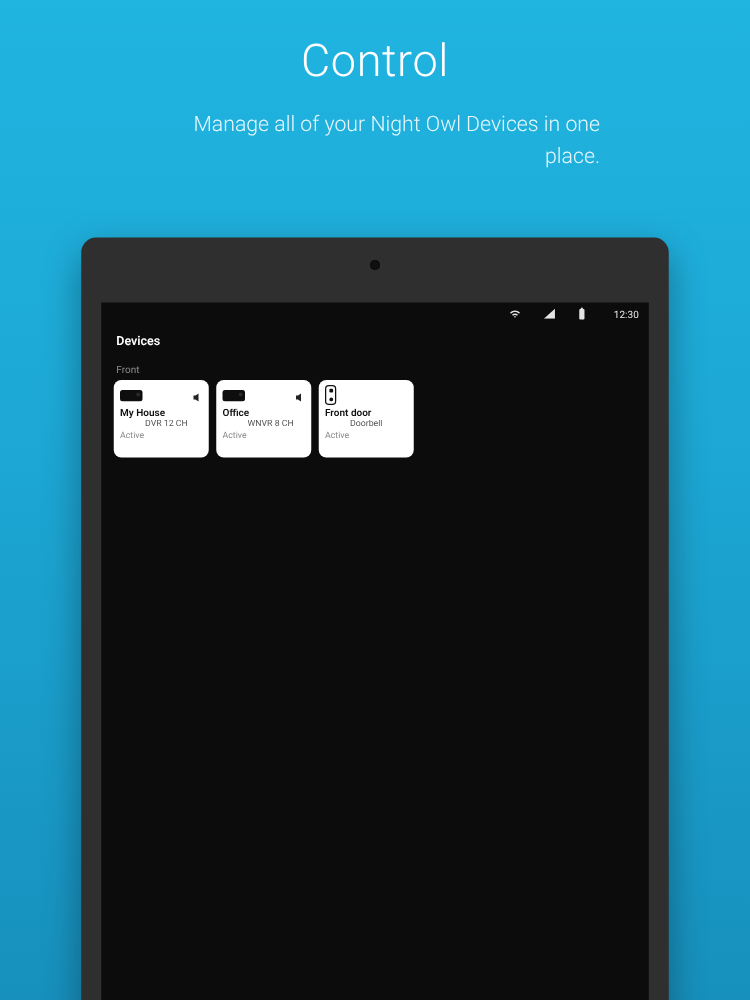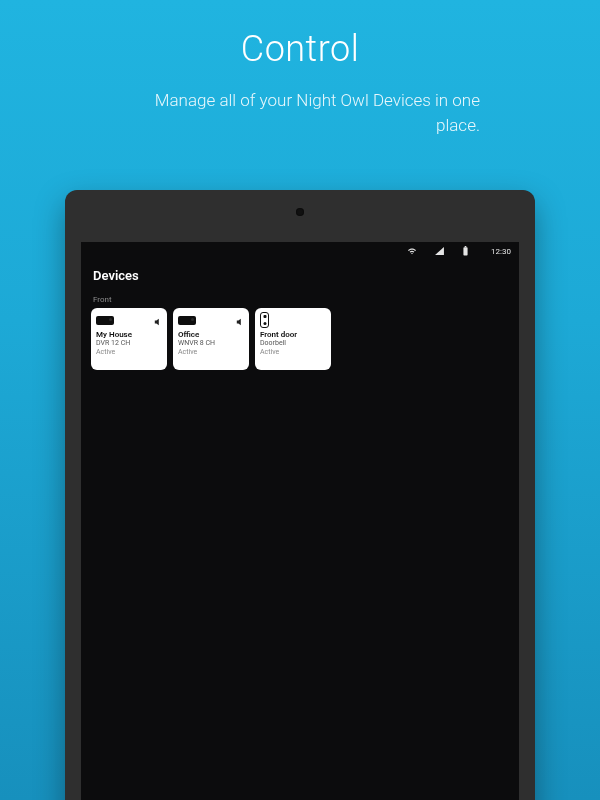--- a/index.html
+++ b/index.html
@@ -37,38 +37,38 @@
   }
   
   .statusbar {
     height: 18px; display: flex; justify-content: flex-end; align-items: center;
     gap: 18px; padding-right: 8px; color: #e5e5e5; font-size: 8px;
   }
   .sb-icon { display:inline-flex; align-items:center; }
   .sb-time { margin-left: 4px; }
   
   .app-header { padding: 8px 12px 6px; }
-  .app-title { color: #ffffff; font-size: 13px; font-weight: 600; }
+  .app-title { color: #ffffff; font-size: 10px; font-weight: 600; }
   .section-label { color: #8d8d8d; font-size: 8px; padding: 6px 12px 4px; }
   
   .device-grid { display: flex; gap: 6px; padding: 0 10px; }
   .device-card {
     background: #ffffff; border-radius: 6px; width: 76px; height: 62px;
     padding: 5px 5px 4px; display: flex; flex-direction: column; justify-content: flex-start;
     position: relative;
   }
   .card-top { display: flex; align-items: center; justify-content: space-between; height: 14px; }
   .dvr-icon { width: 18px; height: 9px; background: #0e0e0e; border-radius: 2px; position: relative; }
   .dvr-icon::after { content:""; position:absolute; right:2px; top:2px; width:3px; height:3px; border-radius:50%; background:#2a2a2a; }
   .doorbell-icon { width: 9px; height: 16px; background:#fff; border:1.5px solid #111; border-radius:3px; position:relative; }
   .doorbell-icon::before { content:""; position:absolute; top:2px; left:50%; transform:translateX(-50%); width:3px; height:3px; background:#111; border-radius:1px; }
   .doorbell-icon::after { content:""; position:absolute; bottom:2px; left:50%; transform:translateX(-50%); width:3px; height:3px; background:#111; border-radius:50%; }
   .speaker-icon { color:#222; }
   .card-name { font-size: 8px; font-weight: 600; color:#111; margin-top: 4px; line-height:1.1; white-space: nowrap; overflow:hidden; text-overflow:ellipsis;}
-  .card-model { font-size: 7px; color:#555; line-height:1.1; white-space: nowrap; overflow:hidden; text-overflow:ellipsis;}
+  .card-model { font-size: 7px; color:#555; line-height:1.1; white-space: nowrap; overflow:hidden; text-overflow:ellipsis;margin-left:20px;}
   .card-status { font-size: 7px; color:#888; margin-top:1px; }
 </style>
 </head>
 <body>
 
 <div class="page">
   <h1 class="hero-title">Control</h1>
   <p class="hero-sub">Manage all of your Night Owl Devices in one place.</p>
 
   <div class="tablet">

